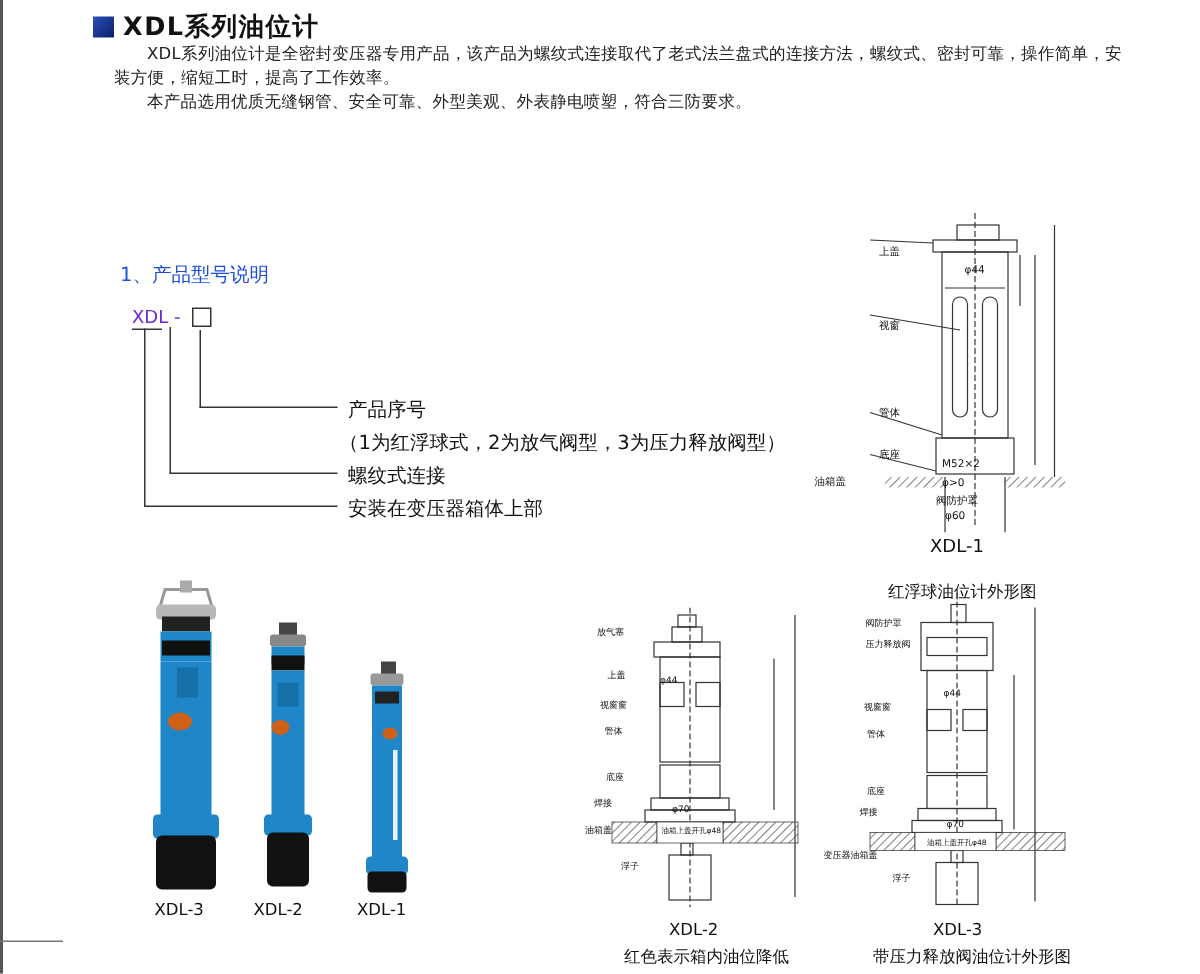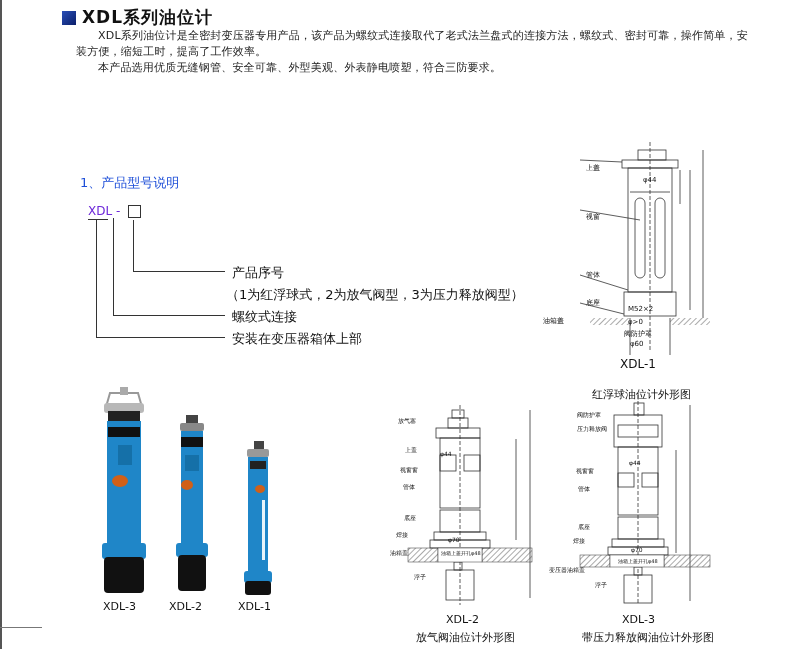--- a/index.html
+++ b/index.html
@@ -170,21 +170,21 @@
 <div class="lbl" style="left:400px;top:466px;font-size:6px;">视窗窗</div>
 <div class="lbl" style="left:403px;top:483px;font-size:6px;">管体</div>
 <div class="lbl" style="left:404px;top:514px;font-size:6px;">底座</div>
 <div class="lbl" style="left:396px;top:531px;font-size:6px;">焊接</div>
 <div class="lbl" style="left:390px;top:549px;font-size:6px;">油箱盖</div>
 <div class="lbl" style="left:414px;top:573px;font-size:6px;">浮子</div>
 <div class="lbl" style="left:440px;top:450px;font-size:6px;">φ44</div>
 <div class="lbl" style="left:448px;top:536px;font-size:6px;">φ70</div>
 <div class="lbl" style="left:441px;top:550px;font-size:5px;">油箱上盖开孔φ48</div>
 <div class="fig-cap" style="left:446px;top:613px;font-size:11px;">XDL-2</div>
-<div class="fig-cap" style="left:416px;top:630px;">放气阀油位计外形图</div>
+<div class="fig-cap" style="left:416px;top:630px;">红色表示箱内油位降低</div>
 
 <svg style="position:absolute;left:540px;top:395px;" width="180" height="210">
   <defs>
     <pattern id="hatch3" width="4" height="4" patternUnits="userSpaceOnUse" patternTransform="rotate(45)">
       <line x1="0" y1="0" x2="0" y2="4" stroke="#555" stroke-width="1"></line>
     </pattern>
   </defs>
   <g stroke="#333" fill="none" stroke-width="0.8">
     <rect x="94" y="8" width="10" height="12"></rect>
     <rect x="74" y="20" width="48" height="32"></rect>

